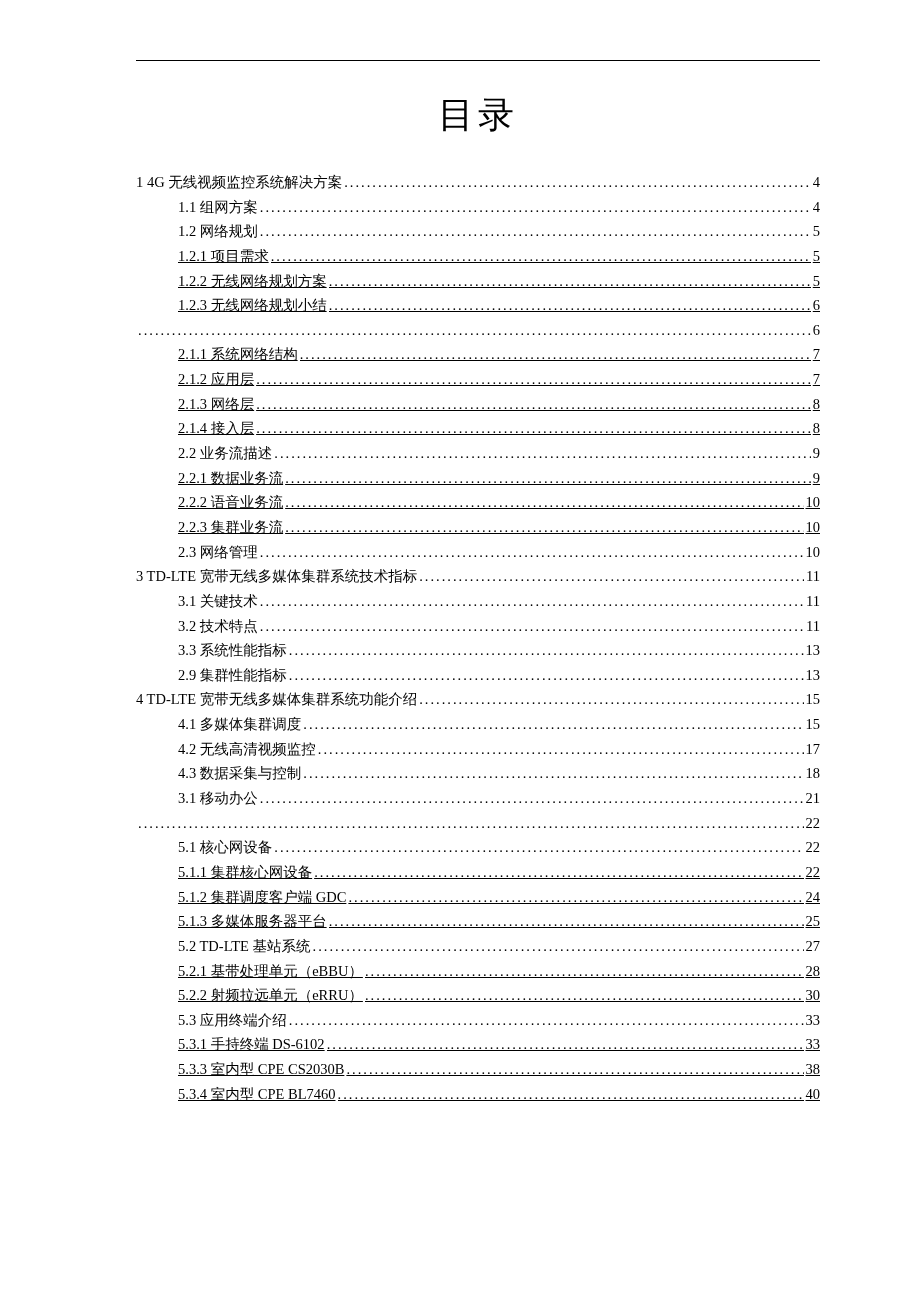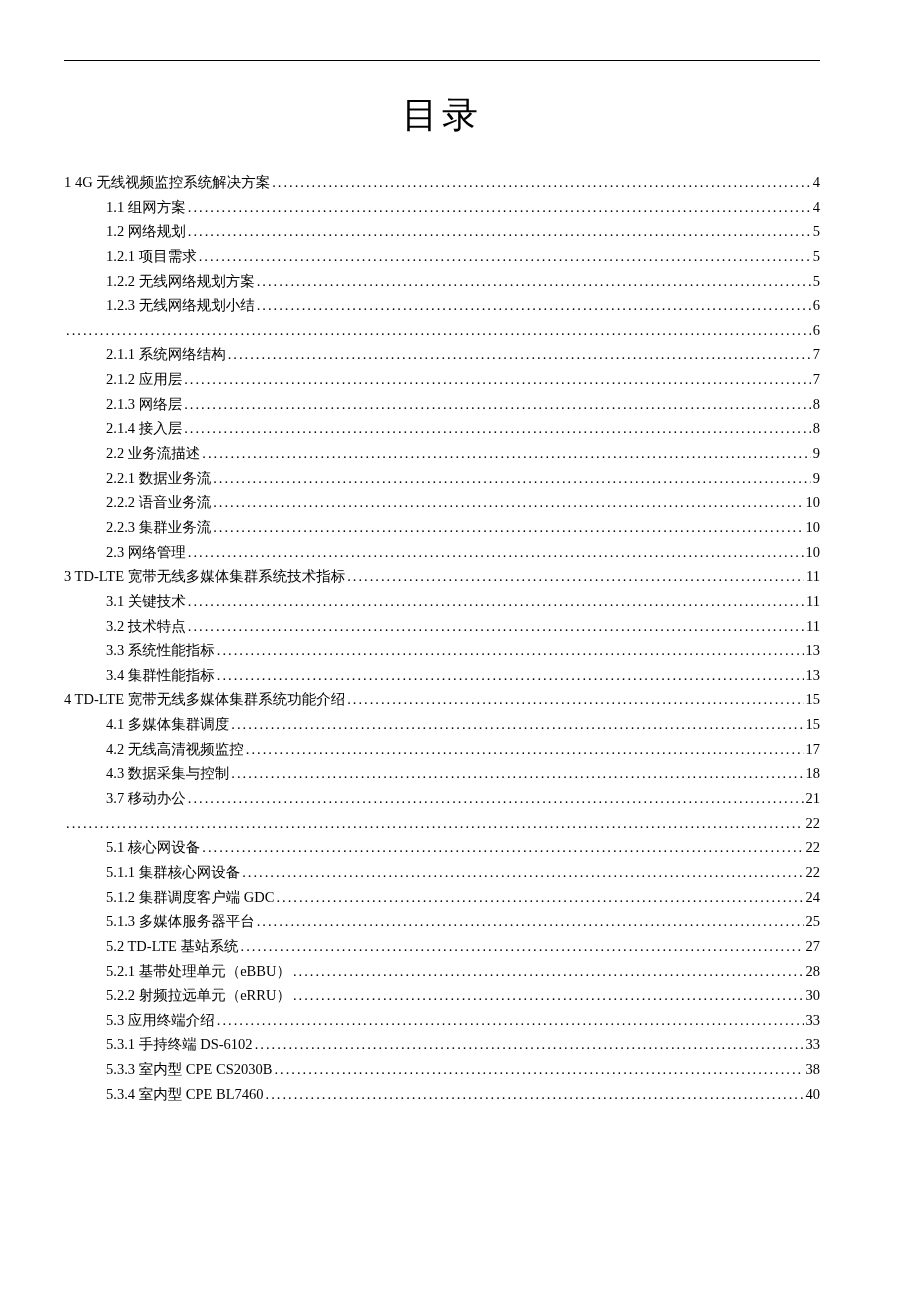--- a/index.html
+++ b/index.html
@@ -4,22 +4,23 @@
 <style>
   body {
     margin: 0;
     padding: 0;
     background: #fff;
     font-family: "SimSun", "宋体", serif;
     color: #000;
     width: 920px;
   }
   .page {
-    padding: 60px 100px 60px 64px;
+    padding: 60px 100px 60px 100px;
     box-sizing: border-box;
+    margin-left: 36px;
   }
   .hr-top {
     border: none;
     border-top: 1.5px solid #000;
     margin: 0 0 30px 0;
   }
   .title {
     text-align: center;
     font-size: 36px;
     font-weight: normal;
@@ -47,21 +48,21 @@
     margin: 0 2px;
   }
   .toc-dots::after {
     content: "........................................................................................................................................................";
   }
   .toc-page {
     white-space: nowrap;
   }
   .l0 { padding-left: 0px; }
   .l1 { padding-left: 42px; }
-  .l2 { padding-left: 42px; }
+  .l2 { padding-left: 42px; text-decoration: underline; }
 </style>
 </head>
 <body>
 
 <div class="page">
   <hr class="hr-top">
   <h1 class="title">目录</h1>
   <div class="toc" id="toc">
       <div class="toc-row l0">
         <span class="toc-label">1 4G 无线视频监控系统解决方案</span>
@@ -156,21 +157,21 @@
         <span class="toc-label">3.2 技术特点</span>
         <span class="toc-dots"></span>
         <span class="toc-page">11</span>
       </div>
       <div class="toc-row l1">
         <span class="toc-label">3.3 系统性能指标</span>
         <span class="toc-dots"></span>
         <span class="toc-page">13</span>
       </div>
       <div class="toc-row l1">
-        <span class="toc-label">3.4 集群性能指标</span>
+        <span class="toc-label">2.9 集群性能指标</span>
         <span class="toc-dots"></span>
         <span class="toc-page">13</span>
       </div>
       <div class="toc-row l0">
         <span class="toc-label">4 TD-LTE 宽带无线多媒体集群系统功能介绍</span>
         <span class="toc-dots"></span>
         <span class="toc-page">15</span>
       </div>
       <div class="toc-row l1">
         <span class="toc-label">4.1 多媒体集群调度</span>
@@ -181,21 +182,21 @@
         <span class="toc-label">4.2 无线高清视频监控</span>
         <span class="toc-dots"></span>
         <span class="toc-page">17</span>
       </div>
       <div class="toc-row l1">
         <span class="toc-label">4.3 数据采集与控制</span>
         <span class="toc-dots"></span>
         <span class="toc-page">18</span>
       </div>
       <div class="toc-row l1">
-        <span class="toc-label">3.7 移动办公</span>
+        <span class="toc-label">3.1 移动办公</span>
         <span class="toc-dots"></span>
         <span class="toc-page">21</span>
       </div>
       <div class="toc-row l0">
         <span class="toc-dots"></span>
         <span class="toc-page">22</span>
       </div>
       <div class="toc-row l1">
         <span class="toc-label">5.1 核心网设备</span>
         <span class="toc-dots"></span>

